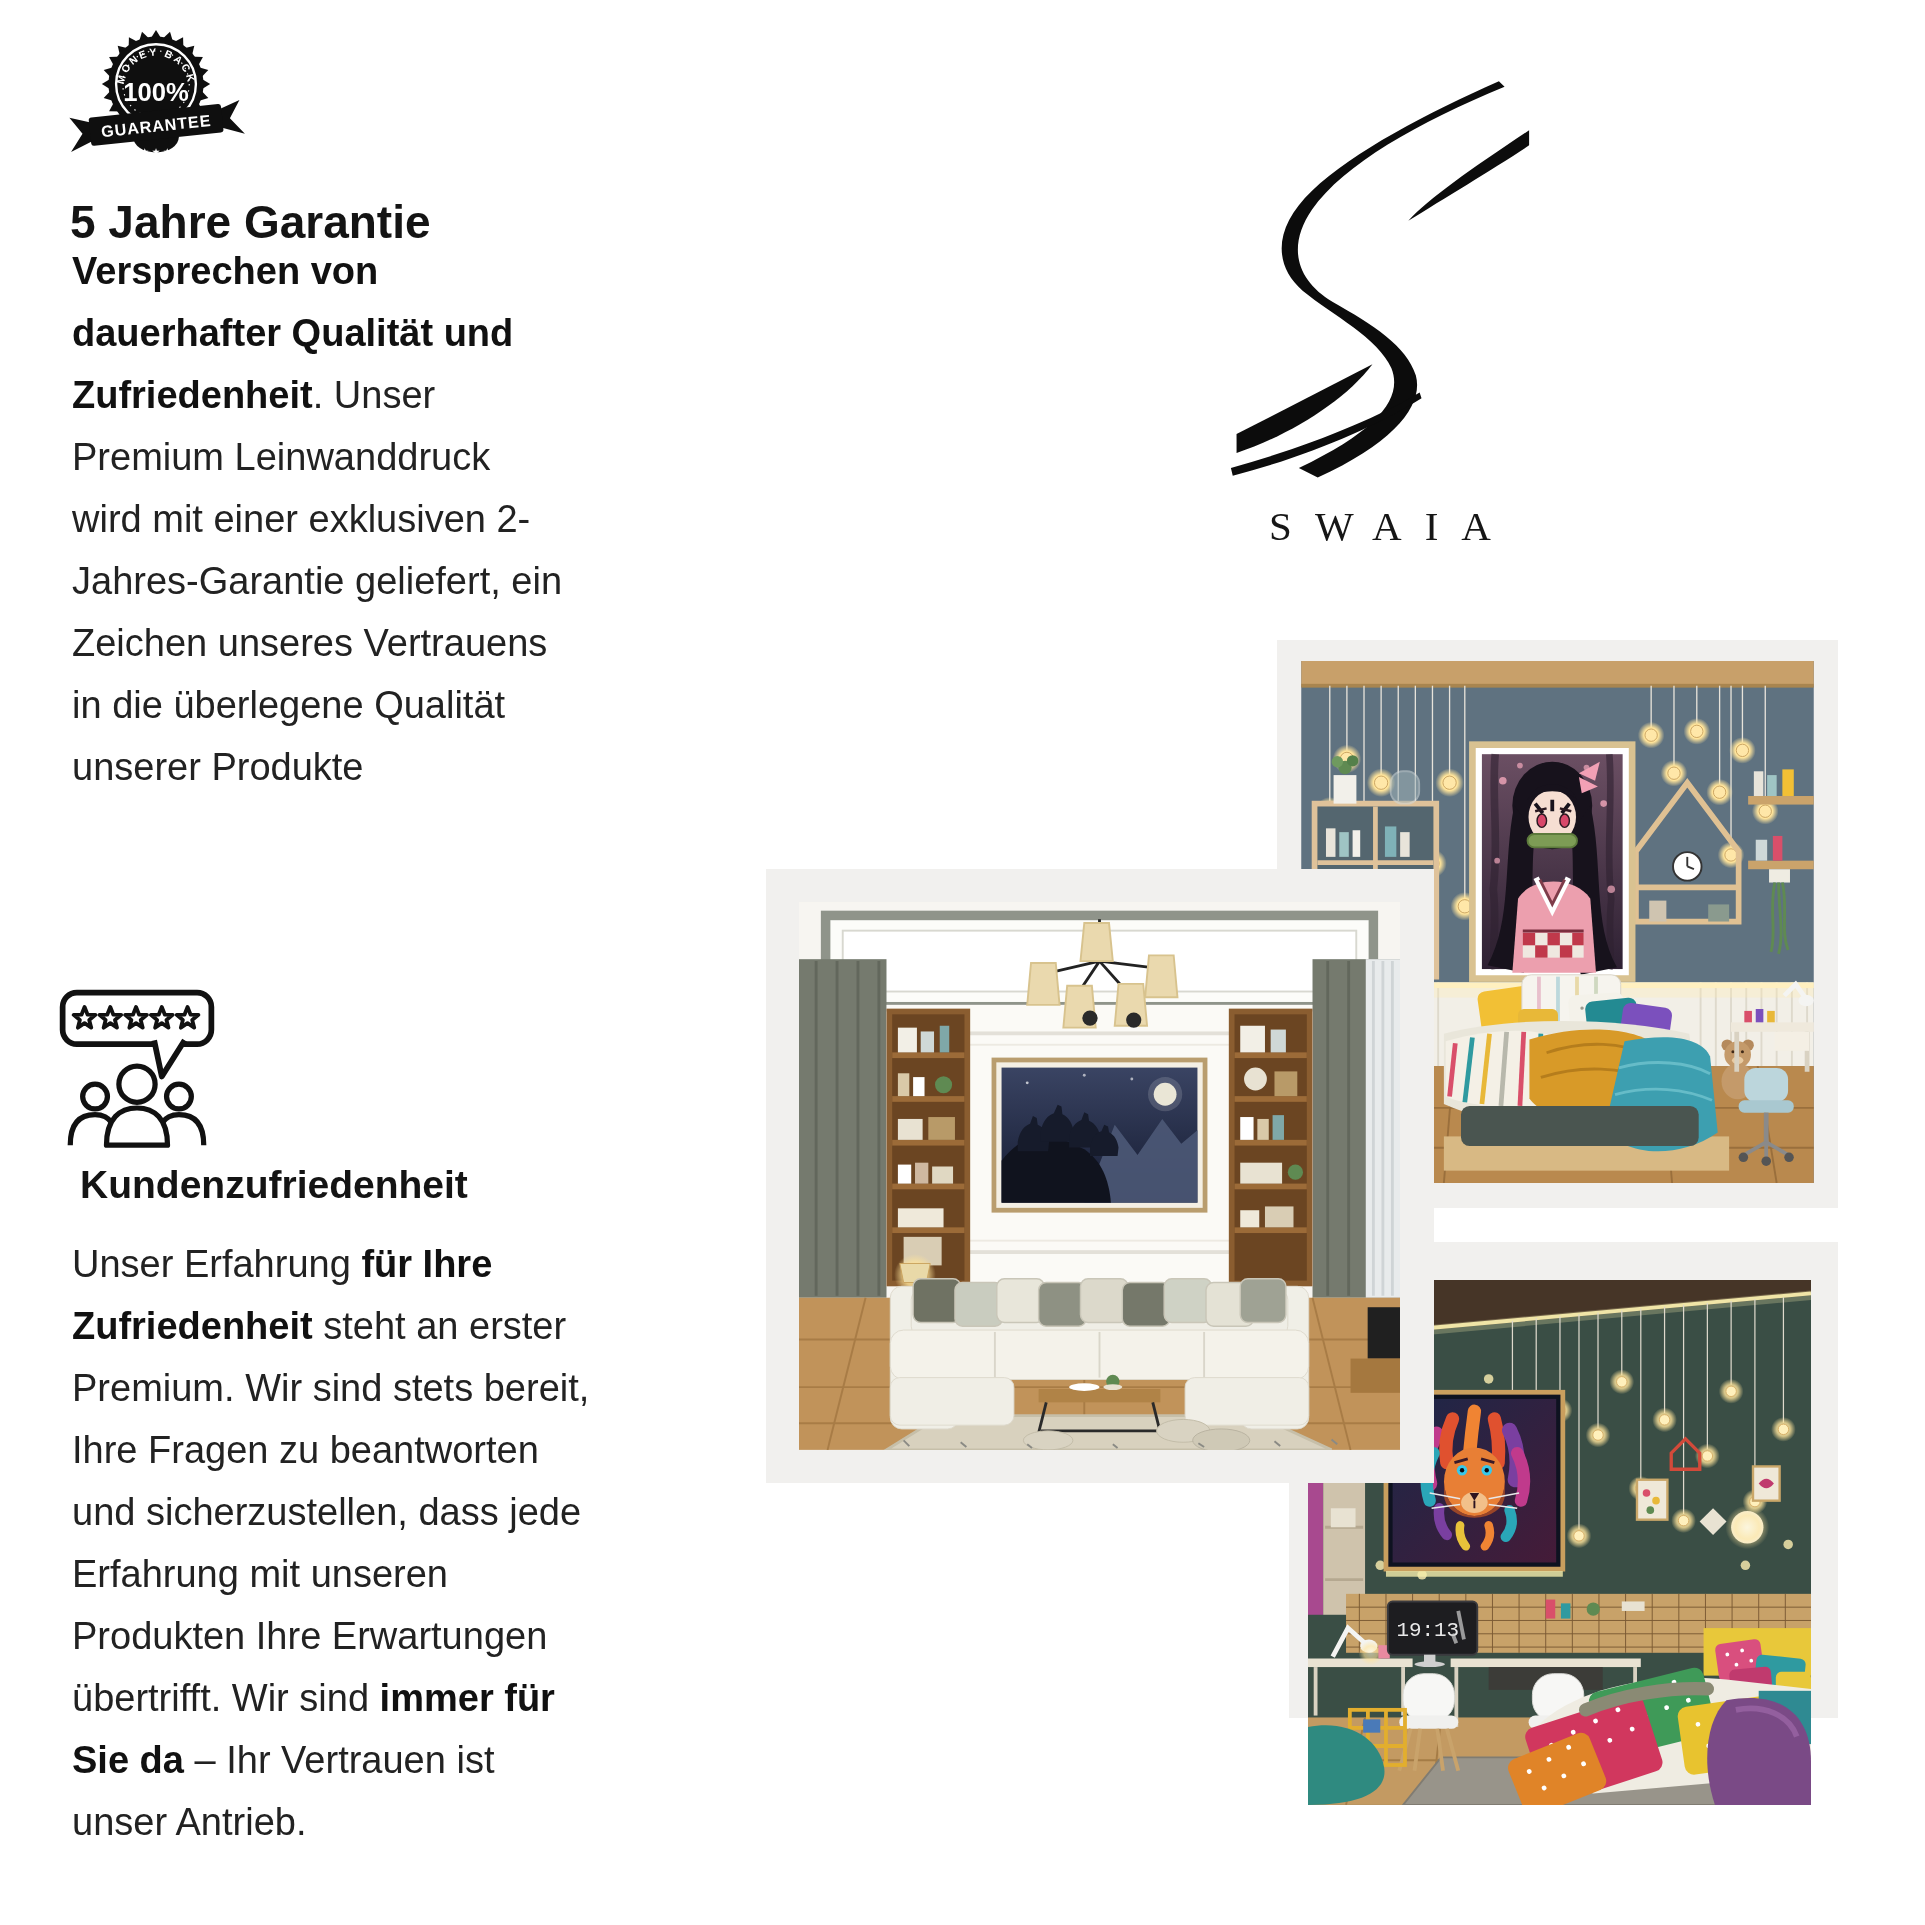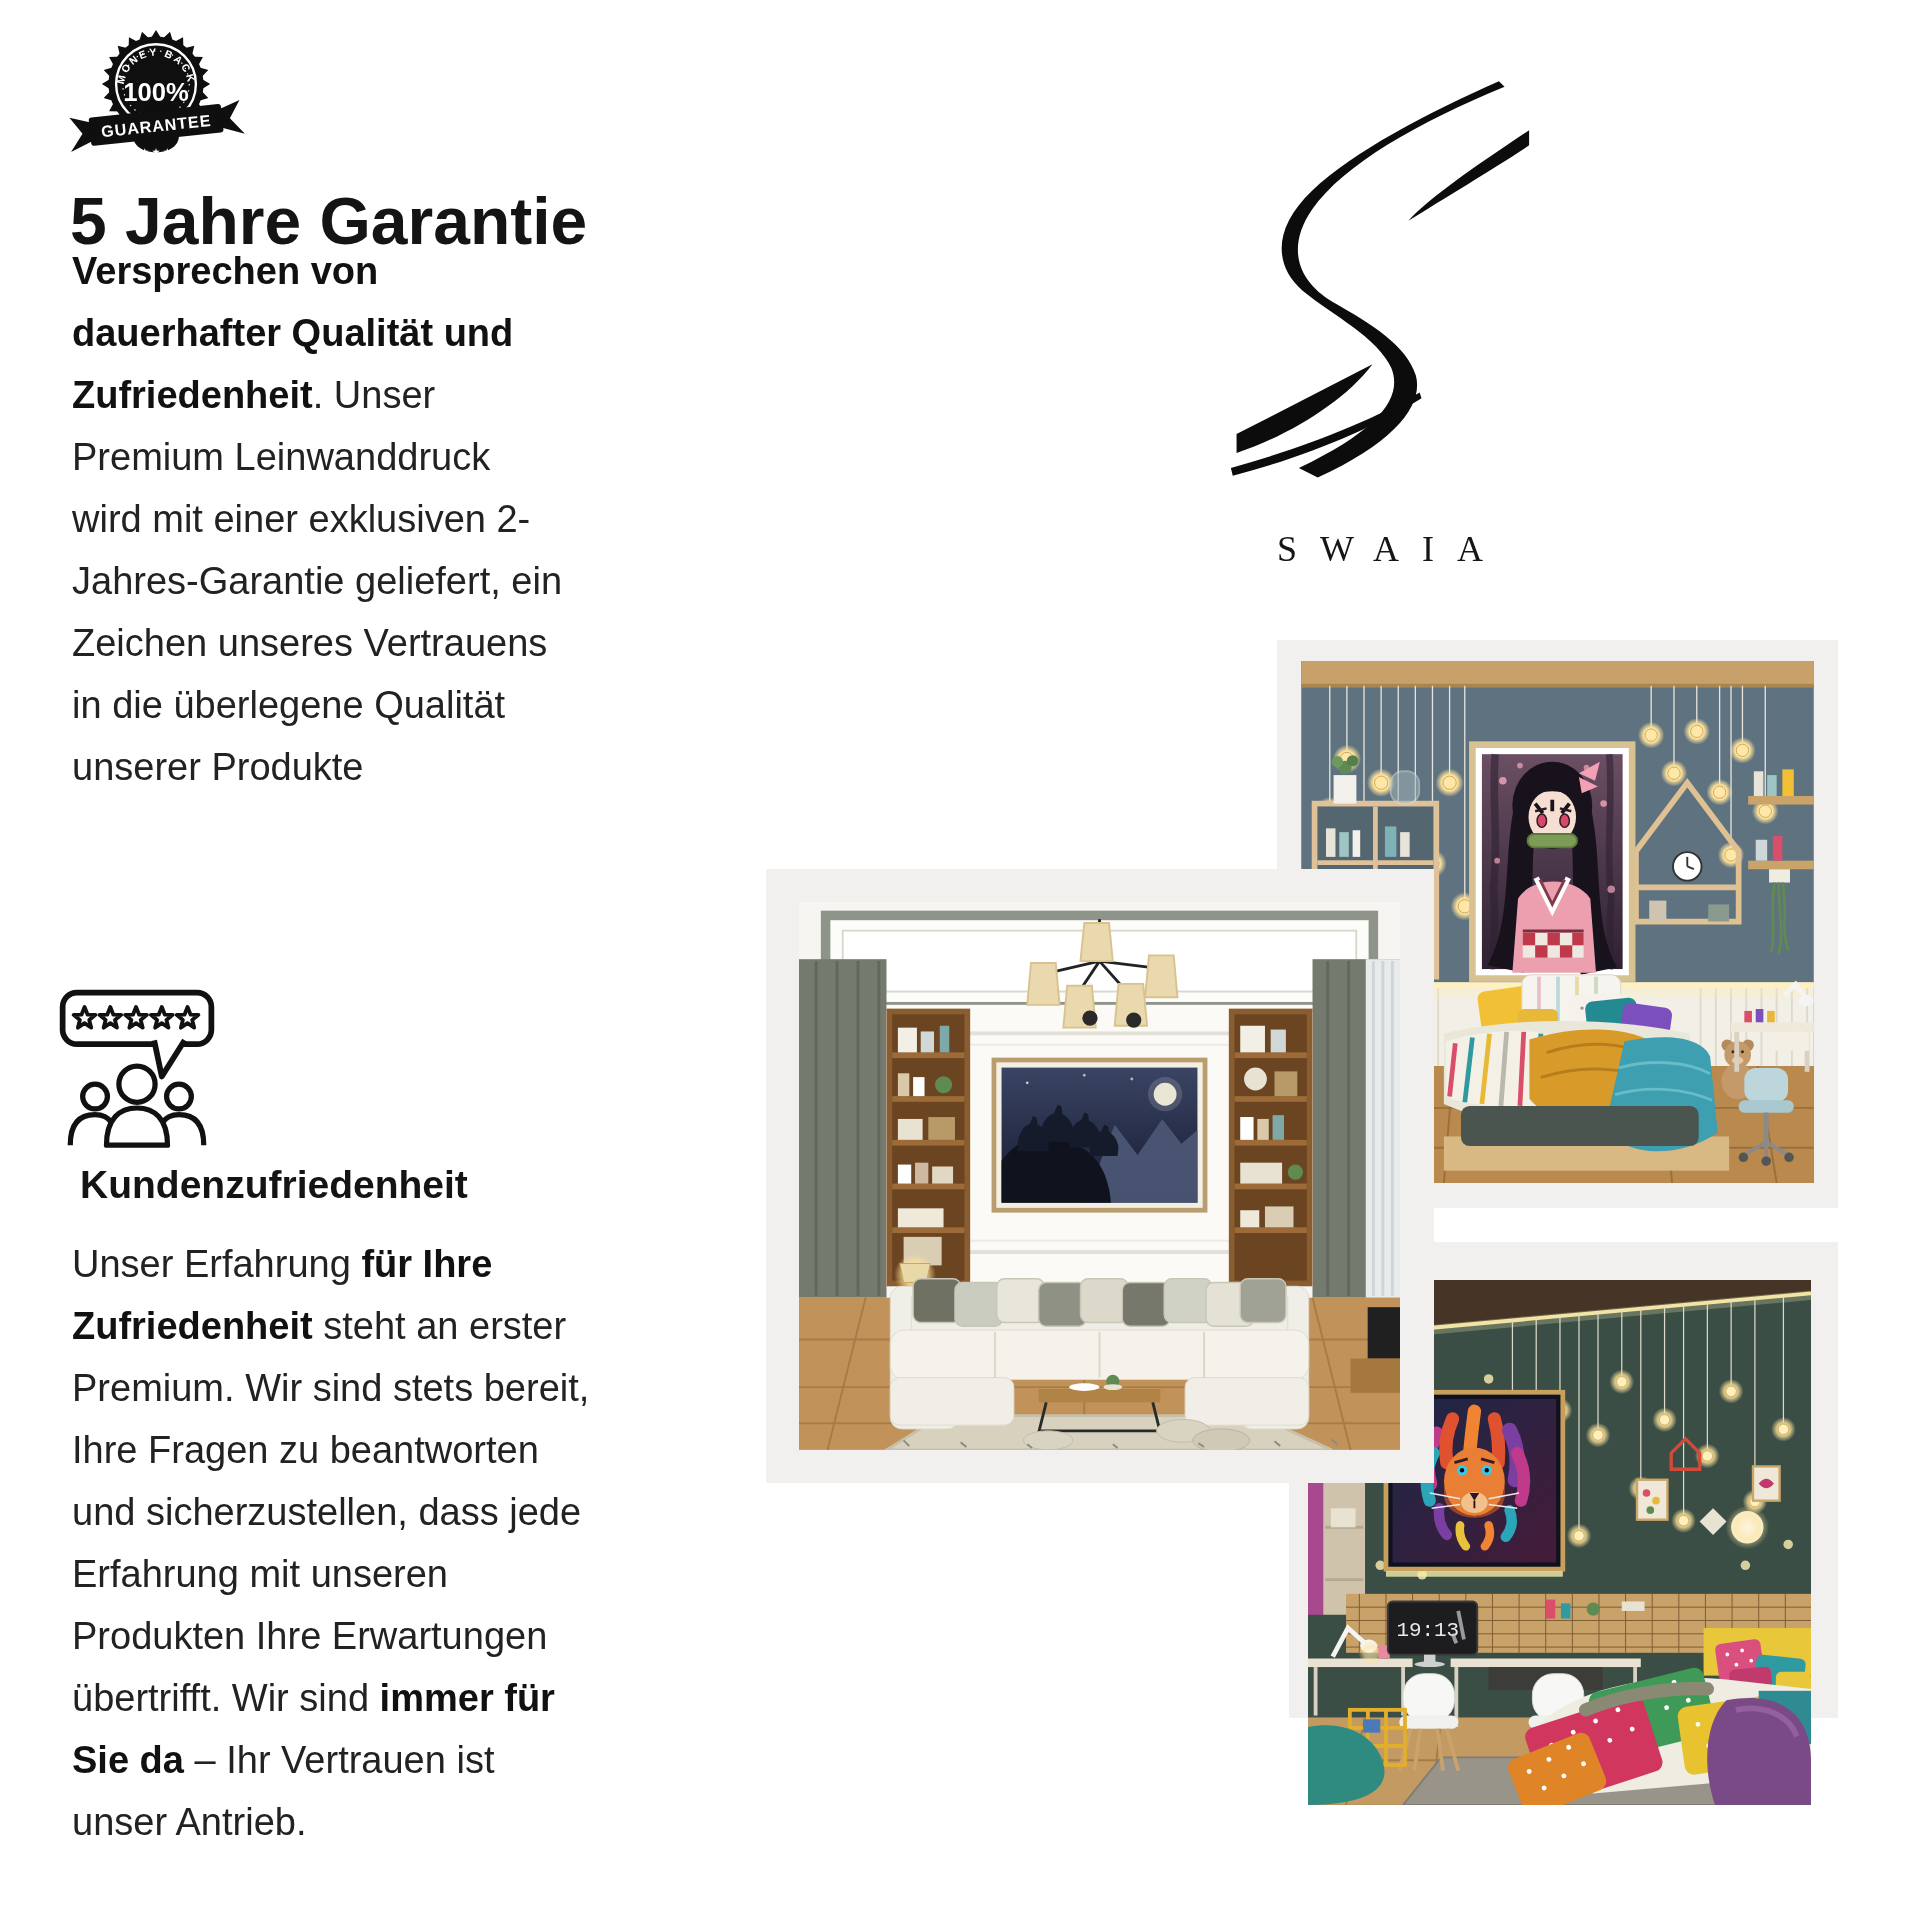--- a/index.html
+++ b/index.html
@@ -1,31 +1,31 @@
 <!DOCTYPE html>
 <html style="font-size:15px"><head>
 <meta charset="utf-8">
 <style>
   html,body{margin:0;padding:0;}
   body{width:1926px;height:1926px;position:relative;background:#fff;overflow:hidden;
        font-family:"Liberation Sans",sans-serif;color:#1b1b1b;}
   .abs{position:absolute;}
   .heading{font-weight:700;color:#141414;line-height:1.1;}
-  #h1{left:70px;top:185px;font-size:66px;}
+  #h1{left:70px;top:197px;font-size:46px;}
   #h2{left:80px;top:1164px;font-size:39px;}
   .para{left:72px;font-size:38px;line-height:62px;color:#222;white-space:pre-wrap;width:628px;}
   #p1{top:240px;}
   #p2{top:1233px;}
   .para .b{font-weight:700;color:#111;}
   #badge{left:61px;top:25px;width:190px;height:141px;}
   #reviews-icon{left:55px;top:985px;width:164px;height:164px;}
   #logo-s{left:1229px;top:76px;width:302px;height:418px;}
   #brand-name{left:1210px;top:502px;width:340px;text-align:center;
-      font-family:"Liberation Serif",serif;font-size:36px;font-weight:500;
-      letter-spacing:23px;text-indent:23px;color:#161616;margin-top:26px;}
+      font-family:"Liberation Serif",serif;font-size:41px;font-weight:500;
+      letter-spacing:23px;text-indent:23px;color:#161616;}
   .photo-card{background:#f1f0ee;}
   #card-bedroom{left:1277px;top:640px;width:561px;height:568px;padding:0;z-index:1;}
   #card-bedroom .ph{position:absolute;left:24px;top:21px;width:513px;height:522px;}
   #card-living{left:766px;top:869px;width:668px;height:614px;z-index:3;}
   #card-living .ph{position:absolute;left:33px;top:33px;width:601px;height:548px;}
   #card-lion{left:1289px;top:1242px;width:549px;height:476px;z-index:2;}
   #card-lion .ph{position:absolute;left:19px;top:38px;width:503px;height:525px;}
   svg{display:block;}
 </style>
 </head>

